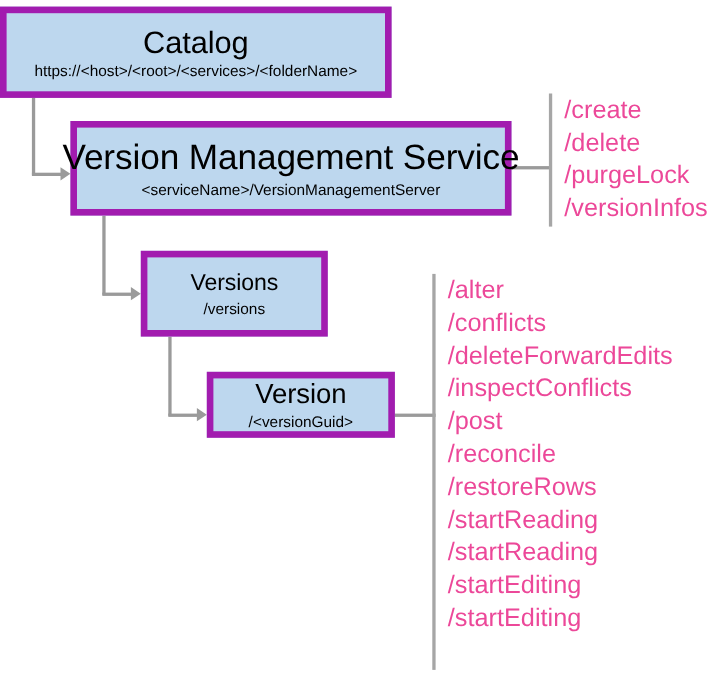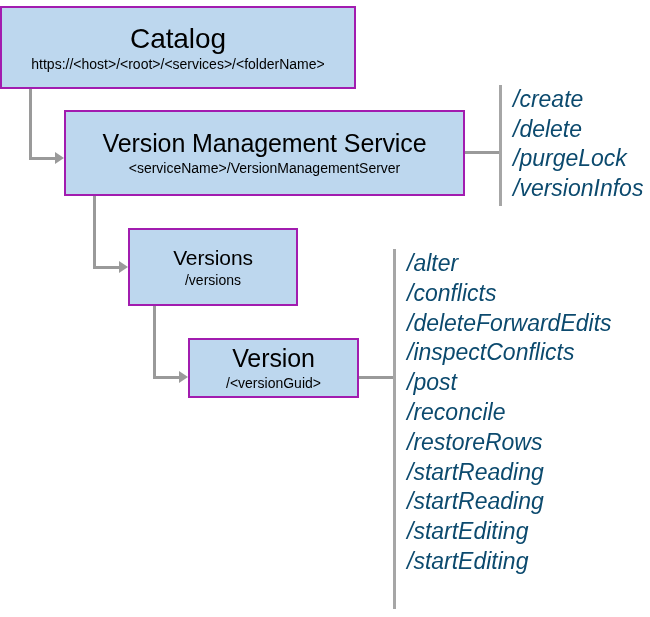--- a/index.html
+++ b/index.html
@@ -17,21 +17,21 @@
   #diagram {
     position: absolute;
     left: 0; top: 0;
     width: 650px;
     height: 617px;
   }
   .node {
     position: absolute;
     box-sizing: border-box;
     background: #bdd7ee;
-    border: 2px solid #a21caf;
+    border: 6px solid #a21caf;
     display: flex;
     flex-direction: column;
     align-items: center;
     justify-content: center;
     text-align: center;
     color: #000000;
   }
   .node-title {
     font-size: 27px;
     line-height: 1.12;
@@ -43,21 +43,21 @@
     line-height: 1.15;
     margin-top: 1px;
     white-space: nowrap;
   }
   
   #node-catalog      { left: 0px;   top: 6px;   width: 356px; height: 83px; }
   #node-catalog .node-title { font-size: 28px; }
   #node-catalog .node-sub   { font-size: 14px; margin-top: 2px; }
 
   #node-vms          { left: 64px;  top: 110px; width: 401px; height: 86px; }
-  #node-vms .node-title { font-size: 25px; }
+  #node-vms .node-title { font-size: 32px; }
   #node-vms .node-sub   { font-size: 14px; margin-top: 3px; }
 
   #node-versions     { left: 128px; top: 228px; width: 170px; height: 78px; }
   #node-versions .node-title { font-size: 21px; }
   #node-versions .node-sub   { font-size: 14px; margin-top: 3px; }
 
   #node-version      { left: 188px; top: 338px; width: 171px; height: 60px; }
   #node-version .node-title { font-size: 25px; }
   #node-version .node-sub   { font-size: 14px; margin-top: 3px; }
 
@@ -85,23 +85,22 @@
     width: 3px;
     background: #a6a6a6;
     flex: 0 0 auto;
   }
   .oplist-items {
     margin-left: 11px;
     display: flex;
     flex-direction: column;
   }
   .op-item {
-    color: #0c4a6e;
+    color: #ec4899;
     white-space: nowrap;
-    font-style: italic;
   }
   #oplist-service { left: 499px; top: 85px; }
   #oplist-service .oplist-bar { height: 121px; }
   #oplist-service .op-item { font-size: 23px; line-height: 29.5px; }
 
   #oplist-version { left: 393px; top: 249px; }
   #oplist-version .oplist-bar { height: 360px; }
   #oplist-version .op-item { font-size: 23px; line-height: 29.8px; }
 </style>
 </head>

